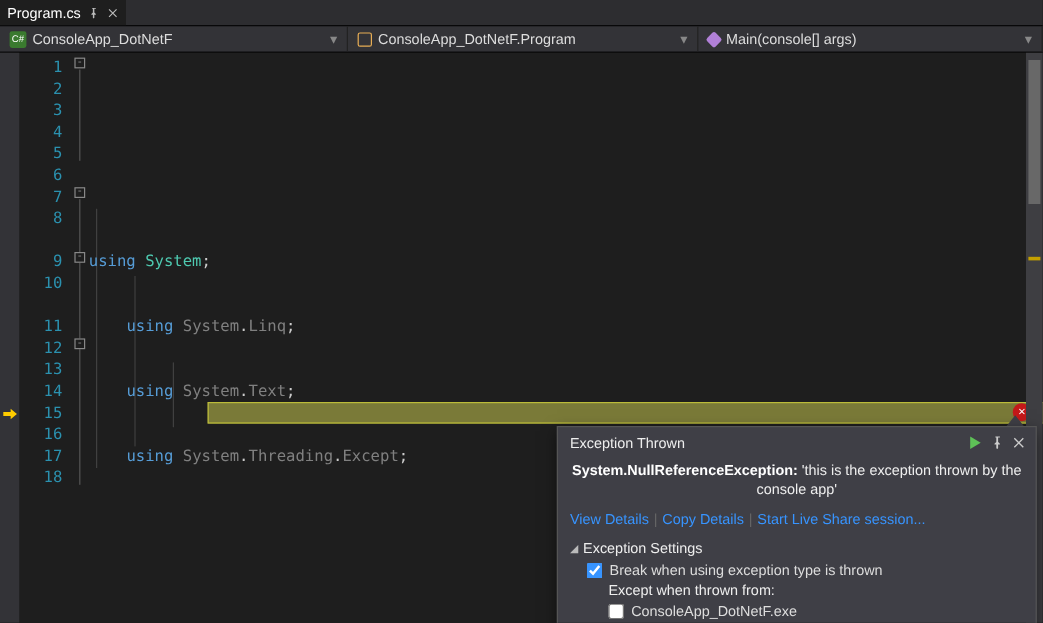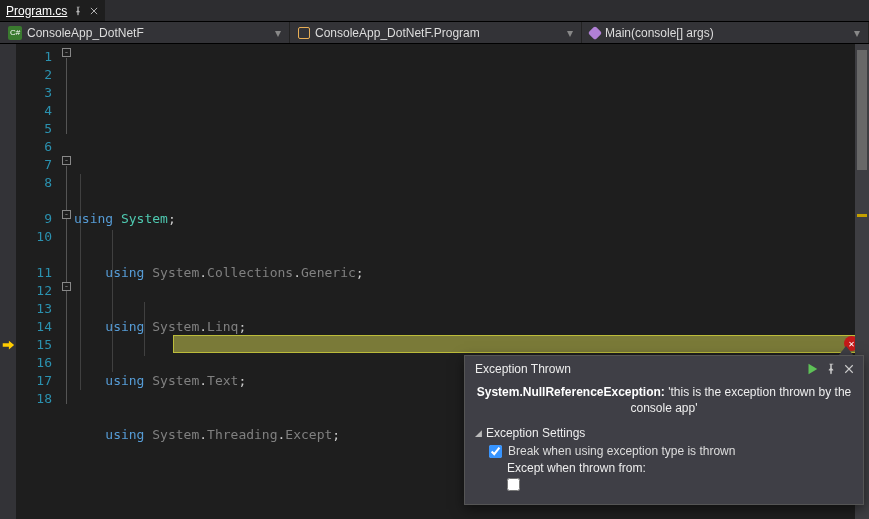--- a/index.html
+++ b/index.html
@@ -21,21 +21,20 @@
     border-bottom: 1px solid #000;
   }
   .tab {
     display: flex; align-items: center;
     padding: 0 6px;
     height: 100%;
     background: #1e1e1e;
     color: #fff;
     gap: 6px;
     font-size: 12px;
-    text-decoration: underline;
   }
   .tab .pin svg, .tab .close svg { width: 10px; height: 10px; }
   .tab .pin, .tab .close { display:flex; align-items:center; color:#bbb; cursor:pointer;}
   
   .crumbbar {
     display: flex;
     height: 22px;
     background: #333337;
     border-bottom: 1px solid #000;
   }
@@ -239,21 +238,20 @@
   </div>
   <div class="code" id="code">
     
     <div class="indent" style="left:6px; top:130px; height:216px;"></div>
     <div class="indent" style="left:38px; top:186px; height:142px;"></div>
     <div class="indent" style="left:70px; top:258px; height:54px;"></div>
     
     <div class="hl-highlight" style="top:291px; left:99px; width:718px;"></div>
 
     <div class="row"><span class="kw">using</span> <span class="type">System</span>;</div>
-    <div class="row">    <span class="kw">using</span> <span class="pale">System</span>.<span class="pale">Collections</span>.<span class="pale">Generic</span>;</div>
     <div class="row">    <span class="kw">using</span> <span class="pale">System</span>.<span class="pale">Linq</span>;</div>
     <div class="row">    <span class="kw">using</span> <span class="pale">System</span>.<span class="pale">Text</span>;</div>
     <div class="row">    <span class="kw">using</span> <span class="pale">System</span>.<span class="pale">Threading</span>.<span class="pale">Except</span>;</div>
     <div class="row"></div>
     
     
     
     
     
     
@@ -292,29 +290,33 @@
         </svg>
       </span>
     <span class="ibtn">
         <svg viewBox="0 0 16 16">
           <path stroke="currentColor" stroke-width="1.5" d="M3 3l10 10M13 3L3 13"></path>
         </svg>
       </span>
   </div>
   <div class="body">
     <div class="msg"><b>System.NullReferenceException:</b> <span>'this is the exception thrown by the console app'</span></div>
+    <div class="linkrow">
+      <span>View Details</span><span class="sep">|</span><span>Copy Details</span><span class="sep">|</span><span>Start Live Share session...</span>
+    </div>
     <div class="settings">
       <div class="hdr">
           <span class="tri">◢</span>
           <span>Exception Settings</span>
         </div>
       <label class="row">
         <input type="checkbox" checked="" style="">
         <span>Break when using exception type is thrown</span>
       </label>
       <div class="sub">Except when thrown from:</div>
       <label class="row sub2">
         <input type="checkbox" style="">
+        <span>ConsoleApp_DotNetF.exe</span>
       </label>
     </div>
 
   </div>
 </div>
 
 </body></html>

